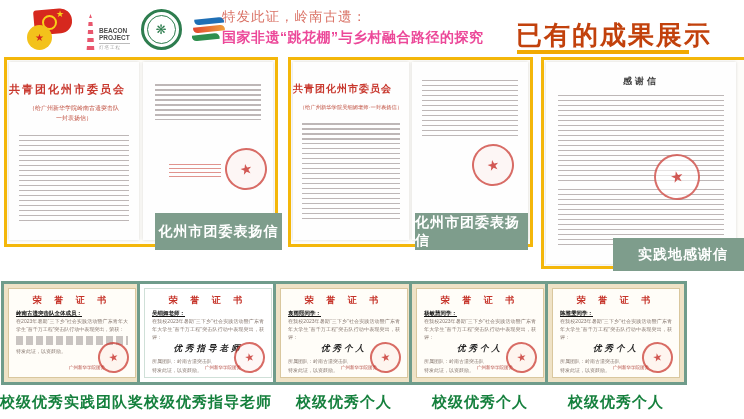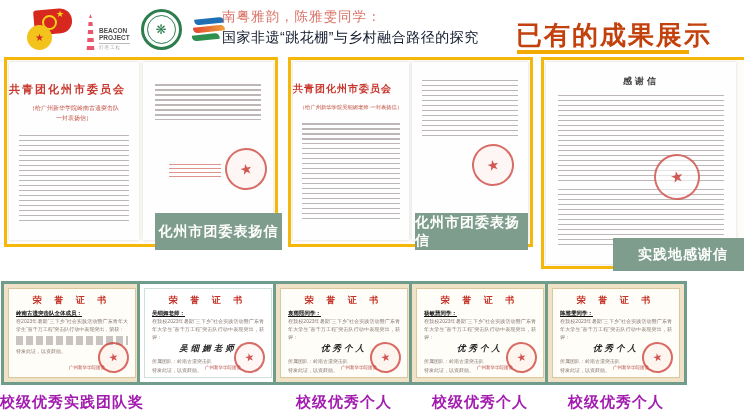--- a/index.html
+++ b/index.html
@@ -21,21 +21,21 @@
   .logo-univ::after{content:"";position:absolute;inset:3px;border:1px solid #2e7d4f;border-radius:50%;}
   .univ-core{position:absolute;inset:0;display:flex;align-items:center;justify-content:center;color:#2e7d4f;font-size:13px;}
   .logo-flag{width:32px;height:32px;display:flex;flex-direction:column;justify-content:center;gap:2px;transform:skewX(-14deg) rotate(-6deg);}
   .logo-flag i{display:block;height:6px;border-radius:0 8px 0 8px;}
   .fl-b{background:#1f6fb5;width:30px;}
   .fl-r{background:linear-gradient(90deg,#e2442f,#f0a13c);width:32px;}
   .fl-g{background:#2f8f4e;width:28px;}
 
   .title-block{position:absolute;left:222px;top:8px;}
   .title-line1{font-size:13.5px;color:#da7266;letter-spacing:1px;}
-  .title-line2{font-size:14px;color:#0f172a;font-weight:normal;margin-top:3px;letter-spacing:.5px;}
+  .title-line2{font-size:14px;color:#ec4899;font-weight:bold;margin-top:3px;letter-spacing:.5px;}
 
   .section-title{position:absolute;left:516px;top:18px;font-size:26px;font-weight:bold;color:#c2410c;letter-spacing:2px;}
   .section-underline{position:absolute;left:517px;top:50px;width:172px;height:4px;background:#f2a900;}
 
   
   .doc{position:absolute;background:#fdfcf9;border:3px solid #f4b70a;box-sizing:content-box;}
   .doc1{left:4px;top:57px;width:268px;height:184px;}
   .doc2{left:288px;top:57px;width:239px;height:184px;}
   .doc3{left:541px;top:57px;width:194px;height:206px;padding-left:20px;}
   .page{position:absolute;background:#fefefe;box-shadow:0 0 3px rgba(0,0,0,.14);}
@@ -58,21 +58,21 @@
   .cert.ornate .cert-inner{background:#fffdf8;border:1px solid #d9c79e;}
   .cert.plain .cert-inner{background:#ffffff;border:1px solid #cfe0d8;}
   .cert-title{text-align:center;color:#c53127;font-weight:bold;font-size:9px;letter-spacing:5px;margin:2px 0 3px;}
   .cert-name{font-size:5.5px;font-weight:bold;color:#111;text-decoration:underline;margin-bottom:1px;}
   .cert-body{font-size:5px;color:#86776f;line-height:1.55;text-align:justify;}
   .cert-award{text-align:center;font-weight:bold;font-style:italic;font-size:8.5px;color:#222;margin:2px 0;letter-spacing:3px;}
   .cert-team,.cert-foot{font-size:5px;color:#86776f;line-height:1.7;}
   .mlines{height:9px;margin:2px 0;opacity:.55;background:repeating-linear-gradient(90deg,rgba(90,80,80,.6) 0 7px,transparent 7px 10px),repeating-linear-gradient(180deg,#0000 0 3px,#fff0 3px);}
   .cert-seal{position:absolute;right:6px;bottom:4px;width:27px;height:27px;font-size:11px;}
   .cert-issuer{position:absolute;right:30px;bottom:7px;font-size:4.5px;color:#b2453c;}
-  .cert-label{margin-top:8px;font-size:15px;font-weight:bold;color:#a21caf;letter-spacing:1px;white-space:nowrap;}
+  .cert-label{margin-top:8px;font-size:15px;font-weight:bold;color:#15803d;letter-spacing:1px;white-space:nowrap;}
 </style>
 </head>
 <body>
 
 <div class="slide">
 
   <div class="logos">
     <div class="logo-cyl">
       <div class="cyl-flag"></div>
       <div class="cyl-ring"></div>
@@ -91,21 +91,21 @@
       <div class="univ-core">❋</div>
     </div>
     <div class="logo-flag">
       <i class="fl-b"></i>
       <i class="fl-r"></i>
       <i class="fl-g"></i>
     </div>
   </div>
 
   <div class="title-block">
-    <div class="title-line1">南粤雅韵，陈雅雯同学：</div>
+    <div class="title-line1">特发此证，岭南古遗：</div>
     <div class="title-line2">国家非遗“跳花棚”与乡村融合路径的探究</div>
   </div>
 
   <div class="section-title">已有的成果展示</div>
   <div class="section-underline"></div>
 
   <div class="doc doc1">
     <div class="page" style="left:2px;top:2px;width:130px;height:178px;">
       <div class="letter-header">共青团化州市委员会</div>
       <div class="letter-sub">
@@ -161,27 +161,28 @@
       </div>
       <div class="cert-label">校级优秀实践团队奖</div>
     </div>
 
     <div class="cert-col">
       <div class="cert plain">
         <div class="cert-inner">
           <div class="cert-title">荣 誉 证 书</div>
           <div class="cert-name">吴细媚老师：</div>
           <div class="cert-body">在我校2023年暑期“三下乡”社会实践活动暨广东青年大学生“百千万工程”突击队行动中表现突出，获评：</div>
-          <div class="cert-award">吴细媚老师</div>
-          <div class="cert-team">所属团队：岭南古遗突击队</div>
-          <div class="cert-foot">特发此证，以资鼓励。</div>
-          <div class="cert-issuer">广州新华学院团委</div>
-          <div class="seal cert-seal">★</div>
-        </div>
-      </div>
+          <div class="cert-award">优秀指导老师</div>
+          <div class="cert-team">所属团队：岭南古遗突击队</div>
+          <div class="cert-foot">特发此证，以资鼓励。</div>
+          <div class="cert-issuer">广州新华学院团委</div>
+          <div class="seal cert-seal">★</div>
+        </div>
+      </div>
+      <div class="cert-label">校级优秀指导老师</div>
     </div>
 
     <div class="cert-col">
       <div class="cert ornate">
         <div class="cert-inner">
           <div class="cert-title">荣 誉 证 书</div>
           <div class="cert-name">袁雨熙同学：</div>
           <div class="cert-body">在我校2023年暑期“三下乡”社会实践活动暨广东青年大学生“百千万工程”突击队行动中表现突出，获评：</div>
           <div class="cert-award">优秀个人</div>
           <div class="cert-team">所属团队：岭南古遗突击队</div>

